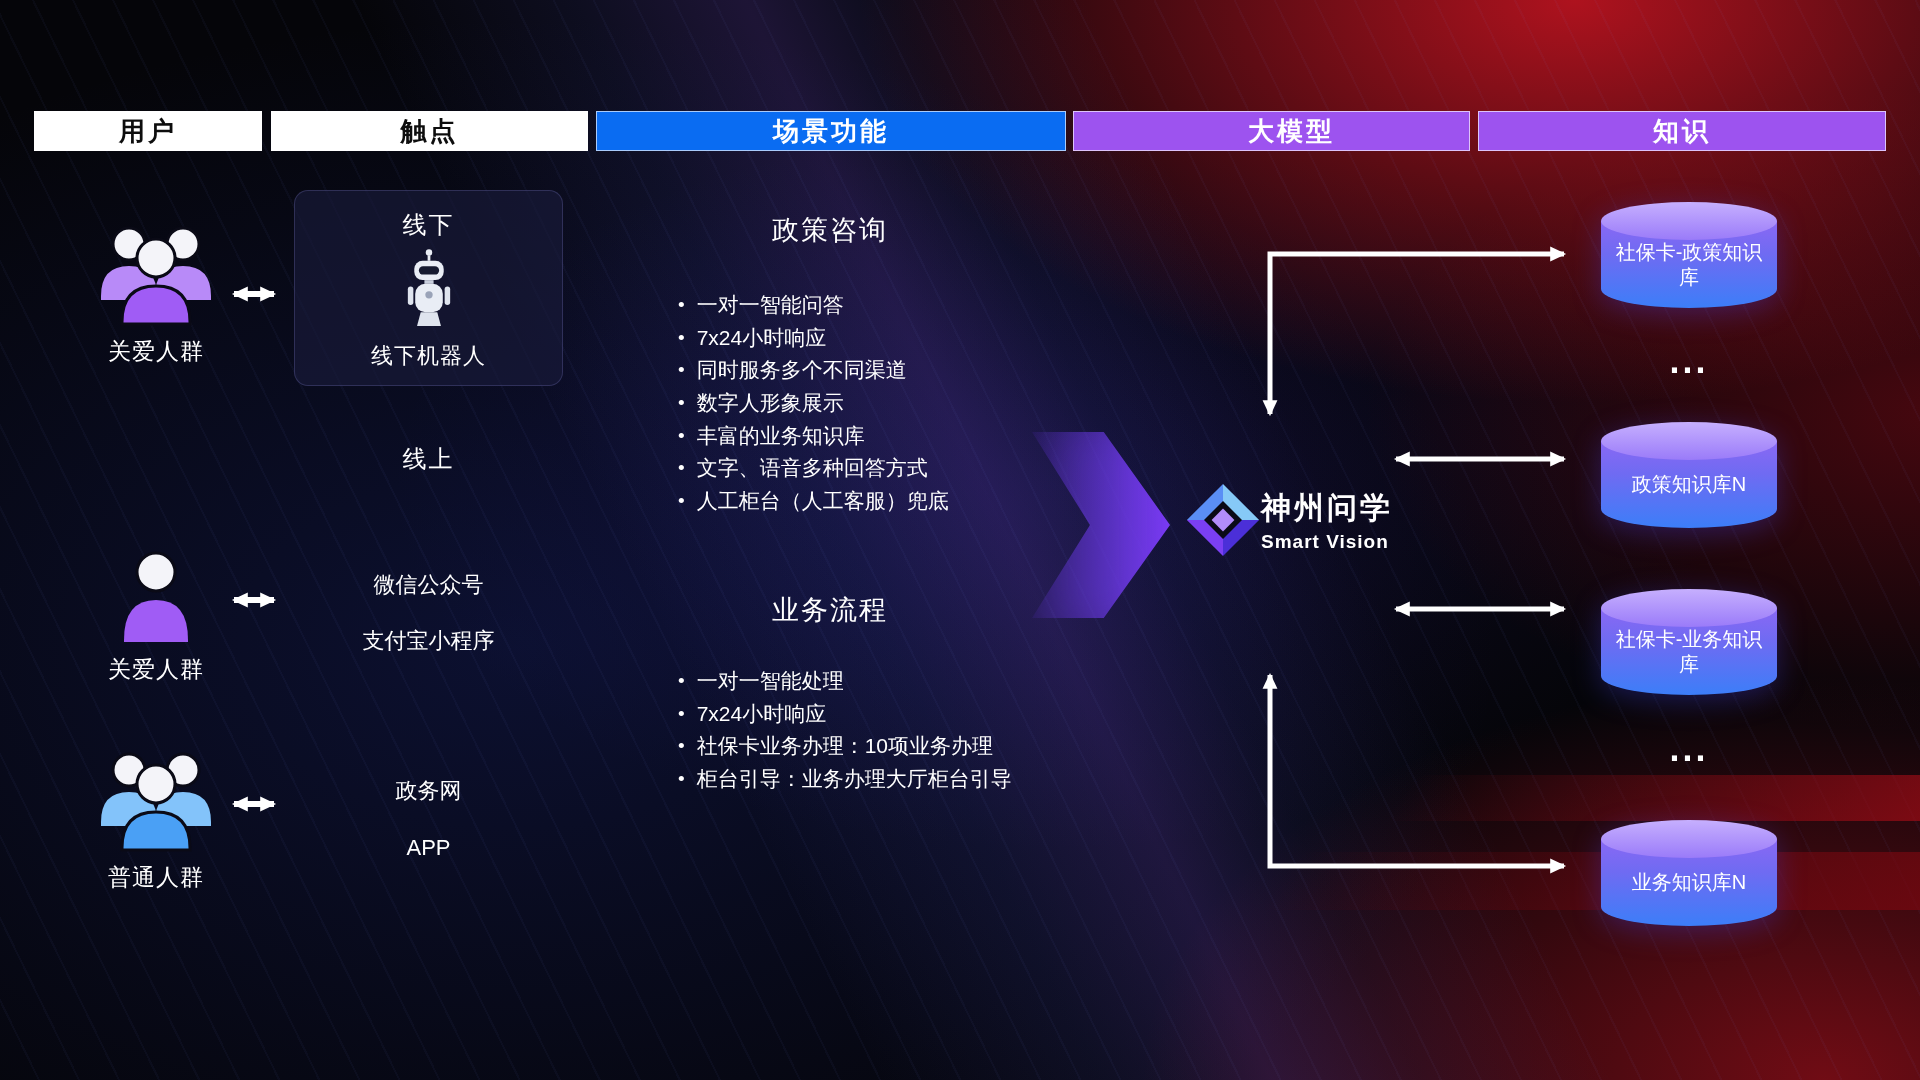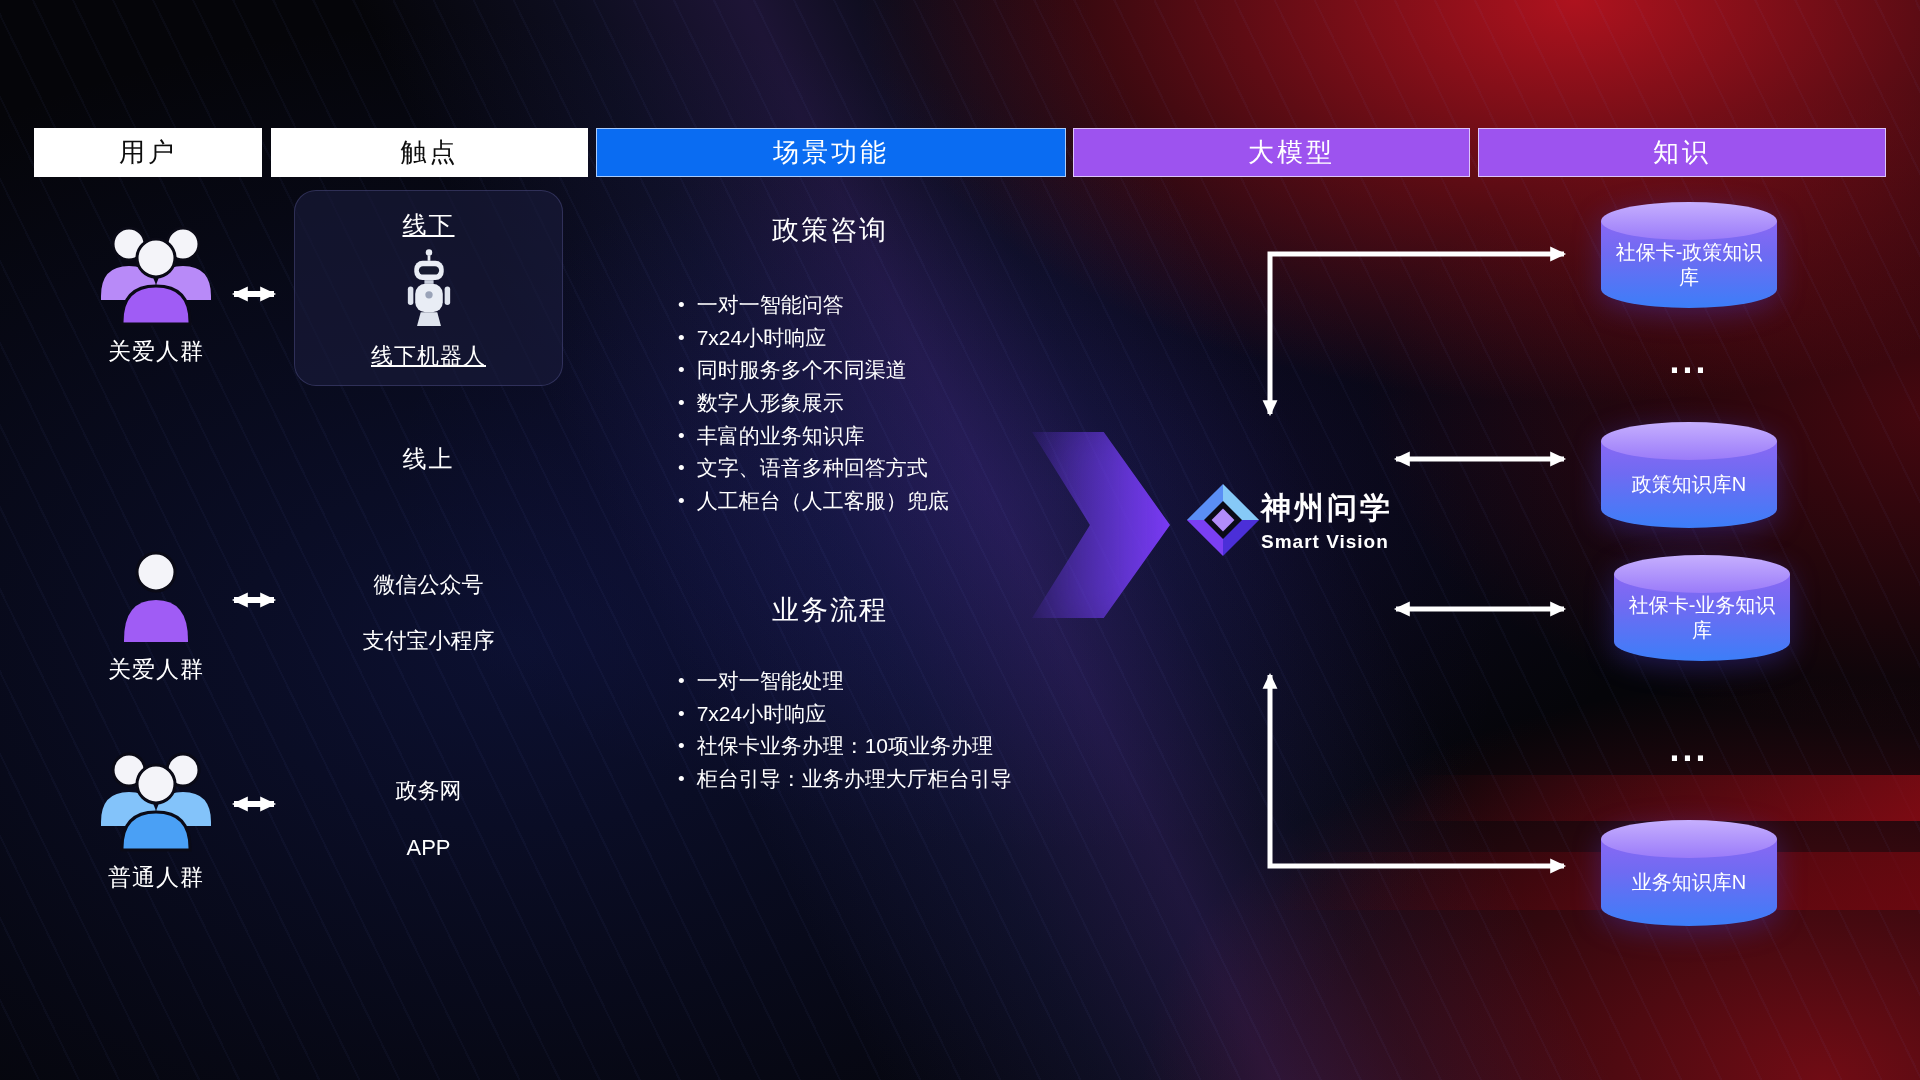--- a/index.html
+++ b/index.html
@@ -26,37 +26,37 @@
     background: repeating-linear-gradient(64deg, transparent 0 34px, rgba(120,140,255,0.05) 34px 36px);
   }
   .chev { position:absolute; pointer-events:none; transform:skewX(-35deg); border-radius:10px; }
   .chev1 { right:-60px; top:775px; width:580px; height:46px;
     background:linear-gradient(90deg, transparent, rgba(160,12,22,0.75)); }
   .chev2 { right:-80px; top:852px; width:720px; height:58px;
     background:linear-gradient(90deg, transparent, rgba(120,8,16,0.8)); }
 
   
   .hdr {
-    position:absolute; top:128px; height:49px;
+    position:absolute; top:111px; height:40px;
     display:flex; align-items:center; justify-content:center;
-    font-size:26px; font-weight:normal; letter-spacing:3px;
+    font-size:26px; font-weight:bold; letter-spacing:3px;
   }
   .hdr.white { background:#ffffff; color:#0d0d0d; }
   .hdr.blue  { background:#0a6cf2; color:#ffffff; border:1px solid rgba(255,255,255,0.65); }
   .hdr.purple{ background:#9d53ef; color:#ffffff; border:1px solid rgba(255,255,255,0.65); }
 
   
   .user-block { position:absolute; width:160px; text-align:center; color:#fff; }
   .user-label { font-size:23px; margin-top:6px; letter-spacing:1px; }
 
   
   .tp-card {
     position:absolute; left:294px; top:190px; width:269px; height:196px;
     background:rgba(26,27,60,0.62); border:1px solid rgba(130,130,210,0.25);
-    border-radius:22px; color:#fff; text-align:center;text-decoration:underline;
+    border-radius:14px; color:#fff; text-align:center;
   }
   .tp-card-title { font-size:24px; margin-top:18px; letter-spacing:2px; }
   .tp-card-robot { margin-top:6px; height:92px; }
   .tp-card-sub { font-size:22px; margin-top:2px; letter-spacing:1px; }
   .tp-text { position:absolute; left:294px; width:269px; text-align:center; color:#fff; }
 
   
   .sc-title { position:absolute; left:690px; width:280px; text-align:center;
     color:#fff; font-size:27px; letter-spacing:2px; }
   .bullets { position:absolute; left:678px; width:460px; color:#fff; font-size:21px; }
@@ -205,21 +205,21 @@
     <div class="db-top"></div>
     <div class="db-body"></div>
     <div class="db-label">社保卡-政策知识库</div>
   </div>
   <div class="dots" style="top:340px;">...</div>
   <div class="db" style="top:422px;">
     <div class="db-top"></div>
     <div class="db-body"></div>
     <div class="db-label">政策知识库N</div>
   </div>
-  <div class="db" style="top:555px;margin-left:13px;">
+  <div class="db" style="top:589px;">
     <div class="db-top"></div>
     <div class="db-body"></div>
     <div class="db-label">社保卡-业务知识库</div>
   </div>
   <div class="dots" style="top:728px;">...</div>
   <div class="db" style="top:820px;">
     <div class="db-top"></div>
     <div class="db-body"></div>
     <div class="db-label">业务知识库N</div>
   </div>

